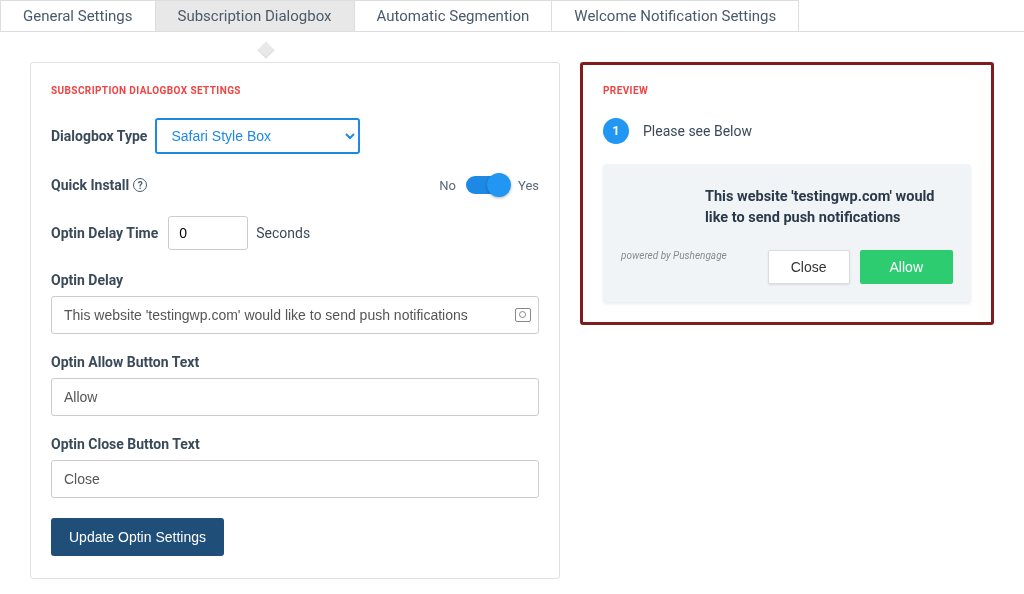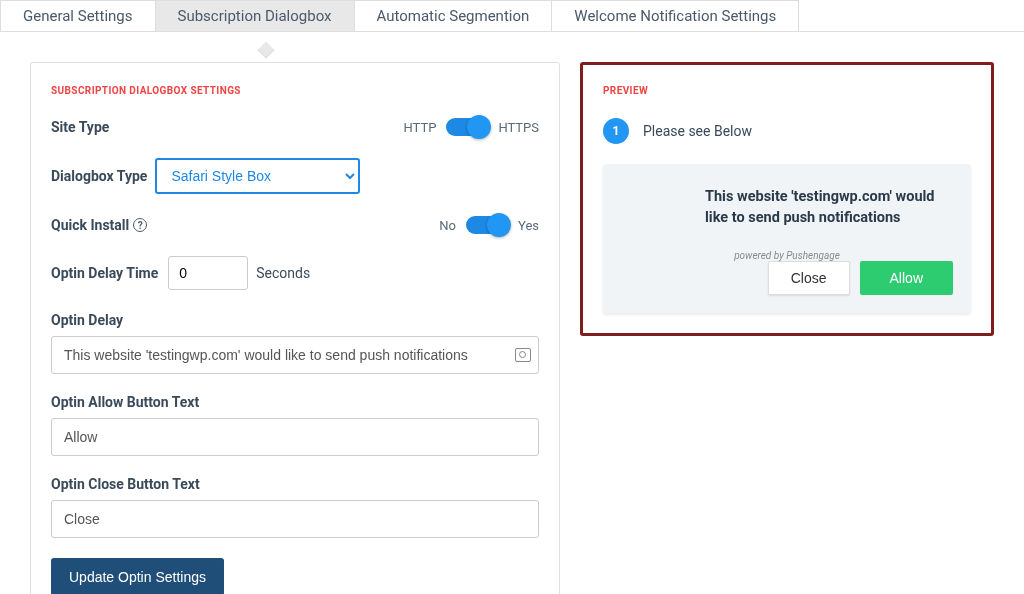--- a/index.html
+++ b/index.html
@@ -202,22 +202,20 @@
     font-weight: 700;
     color: #2a3a4a;
     font-size: 14.5px;
     line-height: 1.45;
     text-align: left;
     margin-left: 84px;
     margin-bottom: 22px;
   }
   .preview-footer {
     display: flex;
-    align-items: center;
-    flex-direction: column;
   }
   .powered {
     font-size: 10px;
     color: #8a8a8a;
     font-style: italic;
   }
   .preview-actions { margin-left: auto; display: flex; gap: 10px; }
   .btn-close {
     background: #fff;
     border: 1px solid #ddd;
@@ -246,30 +244,20 @@
   <div class="tab active">Subscription Dialogbox</div>
   <div class="tab">Automatic Segmention</div>
   <div class="tab">Welcome Notification Settings</div>
 </div>
 <div class="tab-arrow"></div>
 
 <div class="content">
   <div class="panel-left">
     <div class="section-title">SUBSCRIPTION DIALOGBOX SETTINGS</div>
 
-    <div class="row row-site-type">
-      <span class="label">Site Type</span>
-      <div class="right">
-        <span class="toggle-text">HTTP</span>
-        <div class="toggle">
-          <div class="knob"></div>
-        </div>
-        <span class="toggle-text">HTTPS</span>
-      </div>
-    </div>
 
     <div class="row row-dialog-type">
       <span class="label">Dialogbox Type</span>
       <select>
         <option>Safari Style Box</option>
       </select>
     </div>
 
     <div class="row row-quick">
       <span class="label">Quick Install</span>

